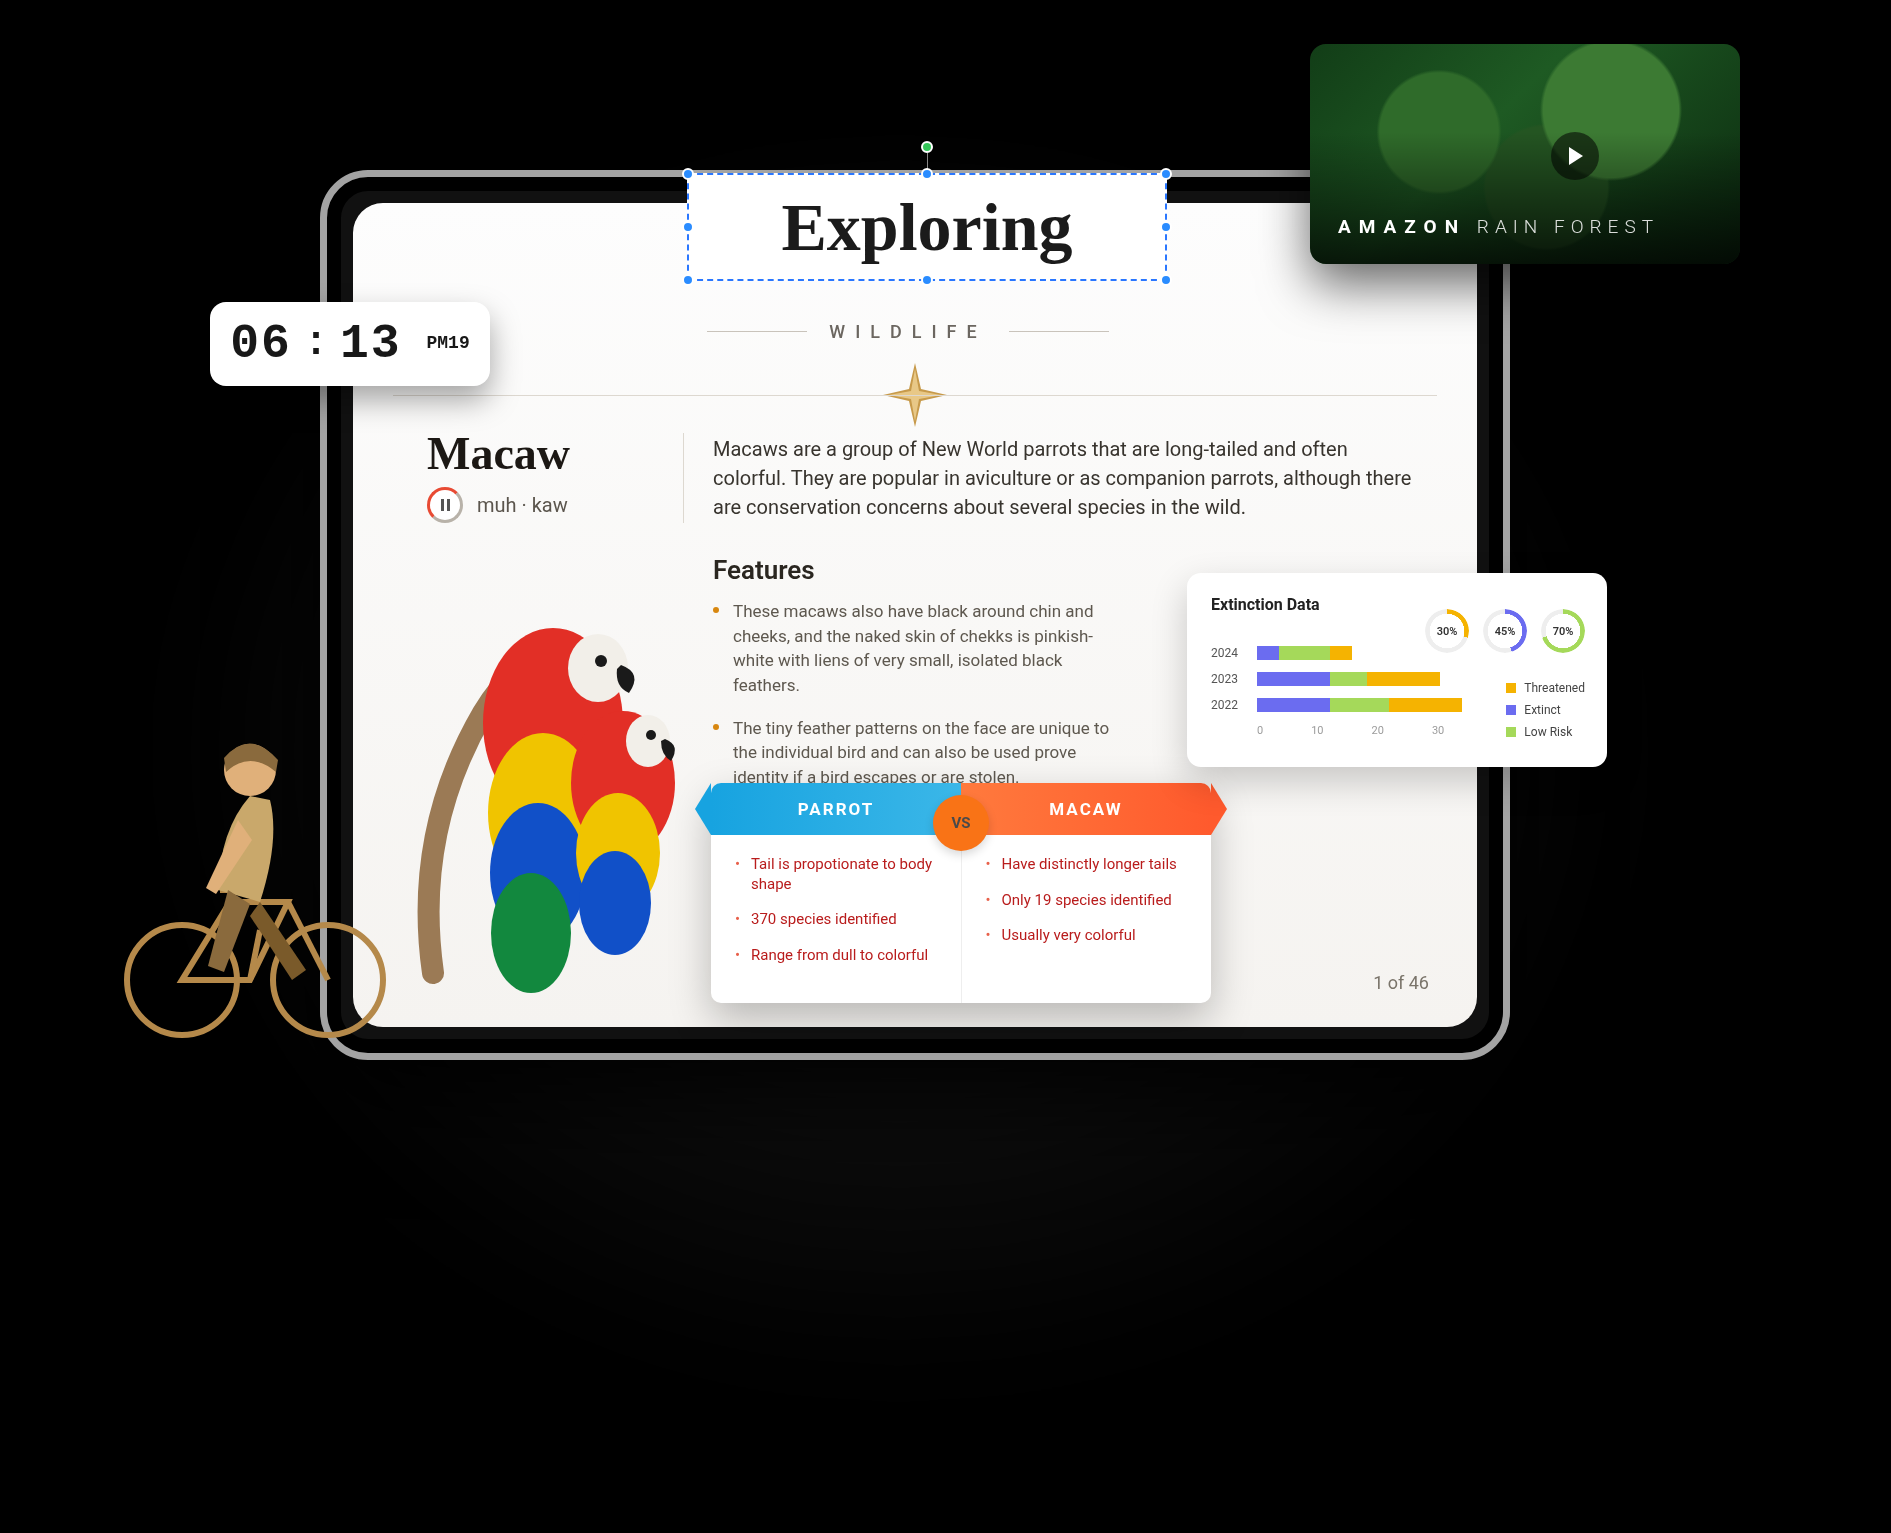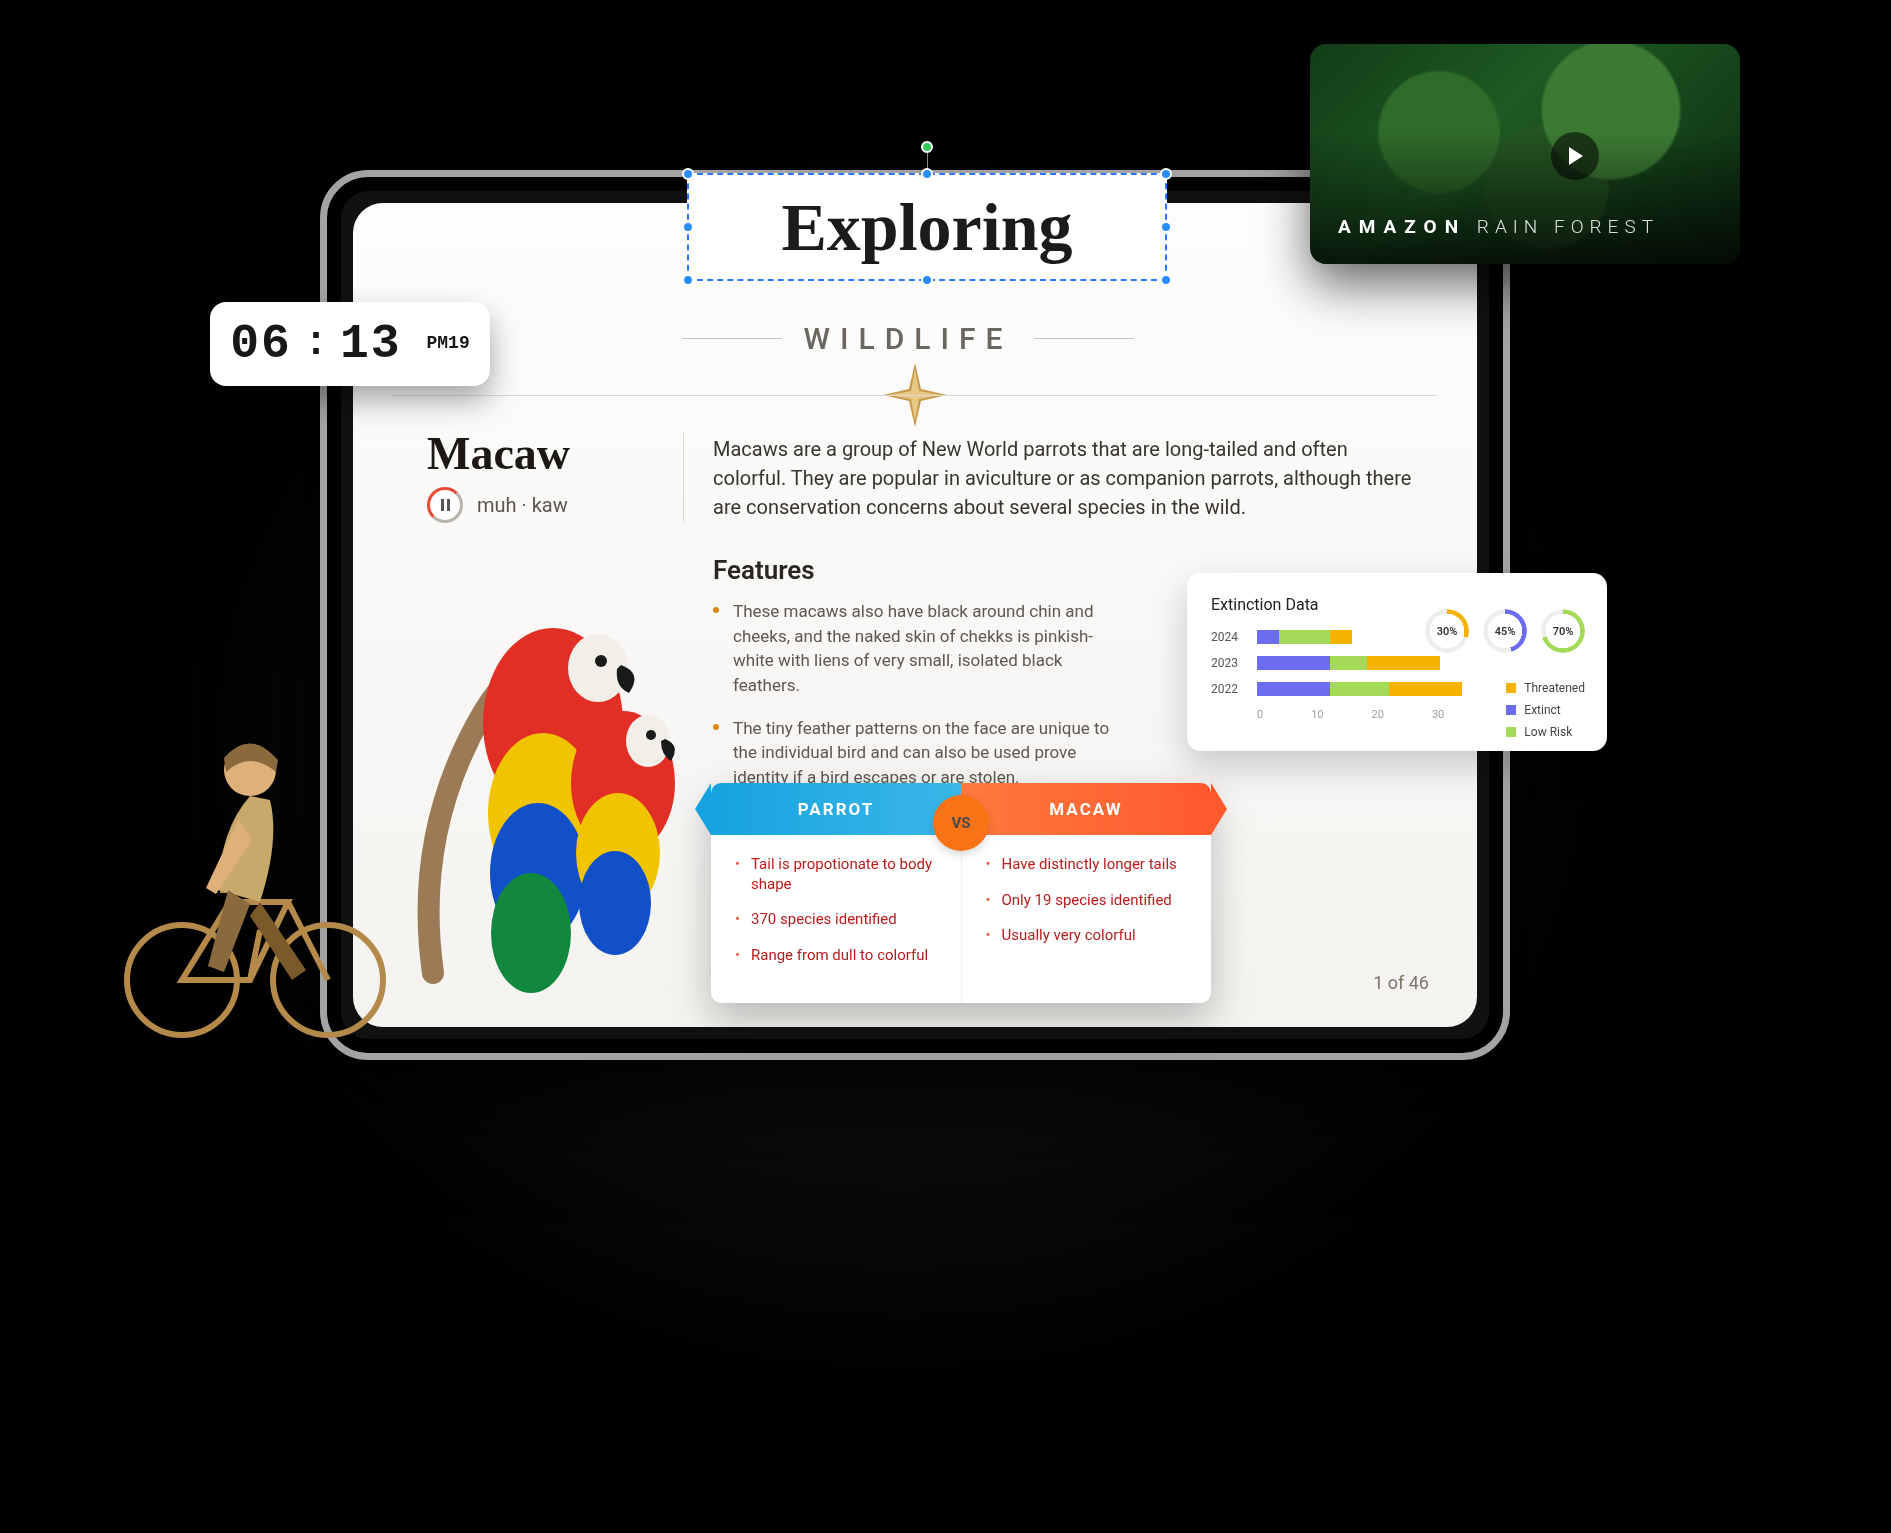--- a/index.html
+++ b/index.html
@@ -61,21 +61,21 @@
   .h-tl{left:-7px;top:-7px;} .h-tm{left:50%;top:-7px;transform:translateX(-50%);} .h-tr{right:-7px;top:-7px;}
   .h-ml{left:-7px;top:50%;transform:translateY(-50%);} .h-mr{right:-7px;top:50%;transform:translateY(-50%);}
   .h-bl{left:-7px;bottom:-7px;} .h-bm{left:50%;bottom:-7px;transform:translateX(-50%);} .h-br{right:-7px;bottom:-7px;}
   .rot-handle { position:absolute; left:50%; top:-34px; transform:translateX(-50%); width:12px;height:12px;border-radius:50%; background:#34c759;border:2px solid #fff;}
   .rot-line { position:absolute; left:50%; top:-22px; width:1px; height:16px; background:#888;}
 
   .subtitle-row {
     position:absolute; left:0; right:14px; top:118px;
     display:flex; align-items:center; justify-content:center;
     gap: 22px;
-    color:#6b6660; letter-spacing: 10px; font-size: 30px; font-weight: 500;
+    color:#6b6660; letter-spacing: 10px; font-size: 18px; font-weight: 500;
   }
   .hline { height:1px; width:100px; background:#c9c3bb; }
 
   .compass {
     position:absolute; left:50%; top:160px; transform:translateX(-50%);
     width:64px;height:64px;
   }
   .divider {
     position:absolute; left:40px; right:40px; top:192px; height:1px; background:#ddd8d0;
   }
@@ -202,21 +202,21 @@
   }
 
   
   .chartcard {
     position:absolute; left:834px; top:370px;
     width:420px; background:#fff; border-radius:14px;
     box-shadow:0 14px 36px rgba(0,0,0,.2);
     padding:22px 24px 30px; z-index:6;
     font-size:13px;
   }
-  .chartcard h4 { font-size:16px; font-weight:400; color:#222; margin-bottom:16px;}
+  .chartcard h4 { font-size:16px; font-weight:700; color:#222; margin-bottom:32px;}
   .chart-row { display:flex; align-items:center; gap:12px; margin-bottom:12px;}
   .chart-row .yr { width:34px; color:#555; font-size:12px;}
   .bar { height:14px; display:flex; flex:1; max-width:220px; }
   .seg { height:100%; }
   .axis { display:flex; gap:48px; margin-left:46px; color:#9c9c9c; font-size:11px; margin-top:4px;}
 
   .donuts { position:absolute; right:22px; top:36px; display:flex; gap:14px;}
   .donut { width:44px;height:44px; position:relative;}
   .donut .ring { position:absolute; inset:0; border-radius:50%; }
   .donut .lbl { position:absolute; inset:0; display:flex;align-items:center;justify-content:center; font-size:11px; font-weight:600; color:#333;}

